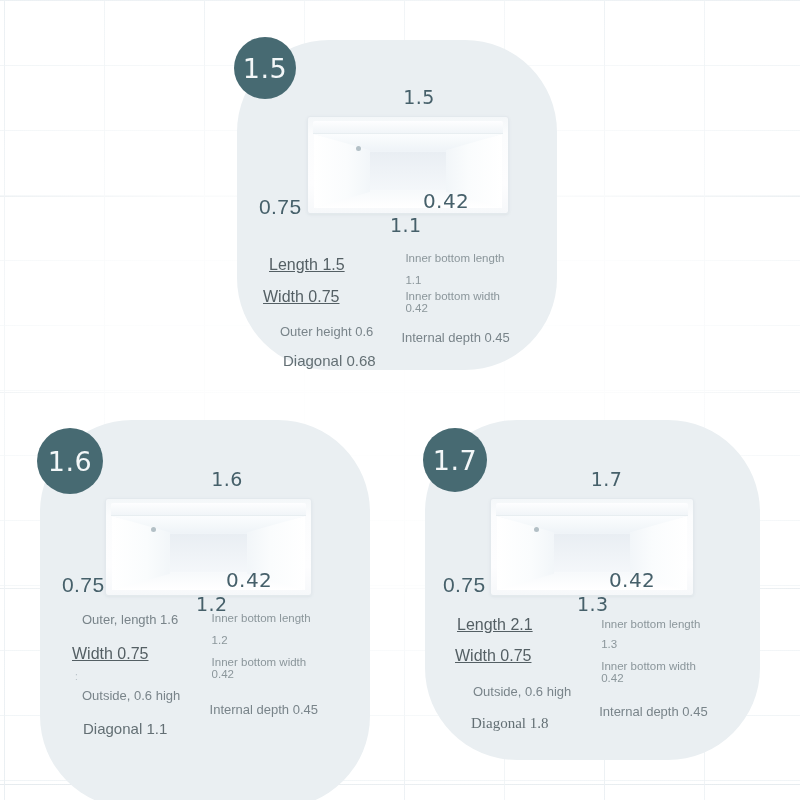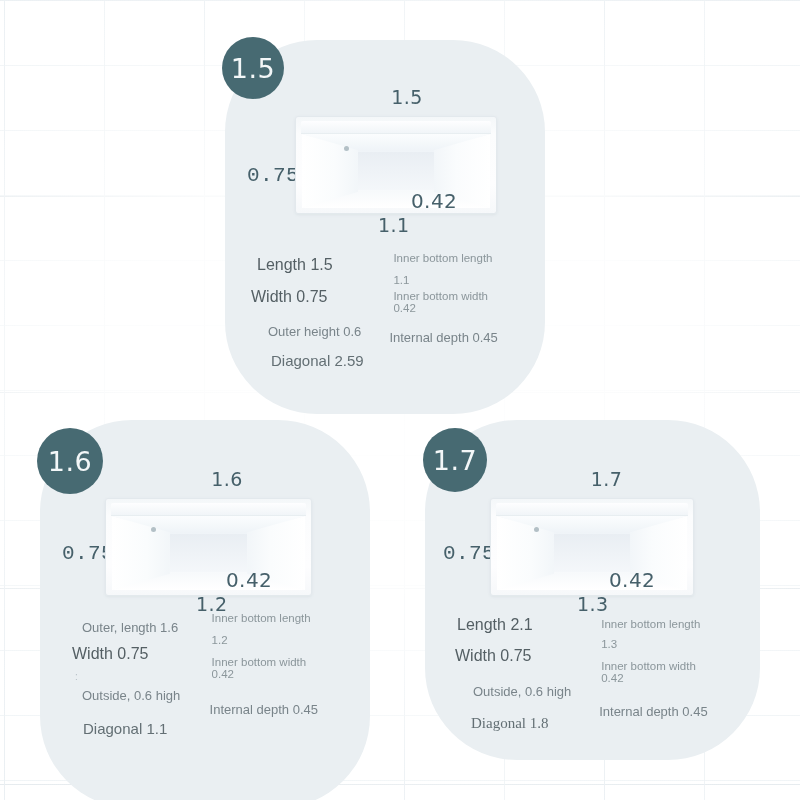--- a/index.html
+++ b/index.html
@@ -44,21 +44,21 @@
     pointer-events: none;
   }
 
   
   .card {
     position: absolute;
     background: #eaeff2;
     border-radius: 92px;
     box-sizing: border-box;
   }
-  #card-0 { left: 225px; top: 40px;  width: 320px; height: 374px; }
+  #card-0 { left: 237px; top: 40px;  width: 320px; height: 330px; }
   #card-1 { left: 40px;  top: 420px; width: 330px; height: 388px; }
   #card-2 { left: 425px; top: 420px; width: 335px; height: 340px; }
 
   
   .badge {
     position: absolute;
     border-radius: 50%;
     background: #476a72;
     color: #f3f7f8;
     display: flex;
@@ -93,22 +93,23 @@
     letter-spacing: 0.4px;
   }
   #card-0 .dim-top { top: 0px; padding-left: 22px; }
   #card-1 .dim-top { top: 18px; padding-left: 22px; }
   #card-2 .dim-top { top: 18px; padding-left: 14px; }
 
   .dim-left {
     position: absolute;
     font-size: 21px;
     color: #46606a;
-    font-family: Liberation Mono, monospace;
+    font-family: Liberation Sans, sans-serif;
     letter-spacing: 0.4px;
+    margin-top: 31px;
   }
   #card-0 .dim-left { left: 22px; top: 78px; }
   #card-1 .dim-left { left: 22px; top: 92px; }
   #card-2 .dim-left { left: 18px; top: 92px; }
 
   
   .tub {
     position: absolute;
     background: linear-gradient(to bottom, #f4f7f9 0%, #fbfcfd 18%, #fdfdfe 70%, #f6f8fa 100%);
     border: 1px solid #e3e9ed;
@@ -209,21 +210,21 @@
   .spec-col { position: relative; }
   .spec-col-left  { width: 52%; }
   .spec-col-right { width: 48%; }
 
   .spec-line {
     position: absolute;
     color: #5d6b70;
     font-family: "Liberation Sans", sans-serif;
     white-space: nowrap;
   }
-  .sp-lg { font-size: 16px; color: #545f64; }
+  .sp-lg { font-size: 16px; color: #545f64; text-decoration: underline; }
   .sp-md { font-size: 15px; color: #636f74; }
   .sp-sm { font-size: 13px; color: #79848a; }
   .sp-xs { font-size: 11.5px; color: #8b969b; }
 
   .tiny-mark {
     position: absolute;
     font-size: 10px;
     color: #b6c0c5;
     font-family: "Liberation Sans", sans-serif;
   }
@@ -254,21 +255,21 @@
     <div class="drain"></div>
     <div class="dim-inner-w">0.42</div>
     <div class="dim-inner-l">1.1</div>
   </div>
 
   <div class="specs">
     <div class="spec-col spec-col-left">
       <div class="spec-line sp-lg" style="left:32px;  top:4px;">Length 1.5</div>
       <div class="spec-line sp-lg" style="left:26px;  top:36px;">Width 0.75</div>
       <div class="spec-line sp-sm" style="left:43px;  top:72px;">Outer height 0.6</div>
-      <div class="spec-line sp-md" style="left:46px;  top:100px;">Diagonal 2.59</div>
+      <div class="spec-line sp-md" style="left:46px;  top:100px;">Diagonal 0.68</div>
     </div>
     <div class="spec-col spec-col-right">
       <div class="spec-line sp-xs" style="left:2px; top:0px;">Inner bottom length</div>
       <div class="spec-line sp-xs" style="left:2px; top:22px;">1.1</div>
       <div class="spec-line sp-xs" style="left:2px; top:38px;">Inner bottom width</div>
       <div class="spec-line sp-xs" style="left:2px; top:50px;">0.42</div>
       <div class="spec-line sp-sm" style="left:-2px;top:78px;">Internal depth 0.45</div>
     </div>
   </div>
 </div>
@@ -289,21 +290,21 @@
       </div>
       <div class="tub-rim"></div>
     </div>
     <div class="drain"></div>
     <div class="dim-inner-w">0.42</div>
     <div class="dim-inner-l">1.2</div>
   </div>
 
   <div class="specs">
     <div class="spec-col spec-col-left">
-      <div class="spec-line sp-sm" style="left:42px; top:8px;">Outer, length 1.6</div>
+      <div class="spec-line sp-sm" style="left:42px; top:0;">Outer, length 1.6</div>
       <div class="spec-line sp-lg" style="left:32px; top:33px;">Width 0.75</div>
       <div class="tiny-mark" style="left:35px; top:59px;">:</div>
       <div class="spec-line sp-sm" style="left:42px; top:76px;">Outside, 0.6 high</div>
       <div class="spec-line sp-md" style="left:43px; top:108px;">Diagonal 1.1</div>
     </div>
     <div class="spec-col spec-col-right">
       <div class="spec-line sp-xs" style="left:0px; top:0px;">Inner bottom length</div>
       <div class="spec-line sp-xs" style="left:0px; top:22px;">1.2</div>
       <div class="spec-line sp-xs" style="left:0px; top:44px;">Inner bottom width</div>
       <div class="spec-line sp-xs" style="left:0px; top:56px;">0.42</div>

